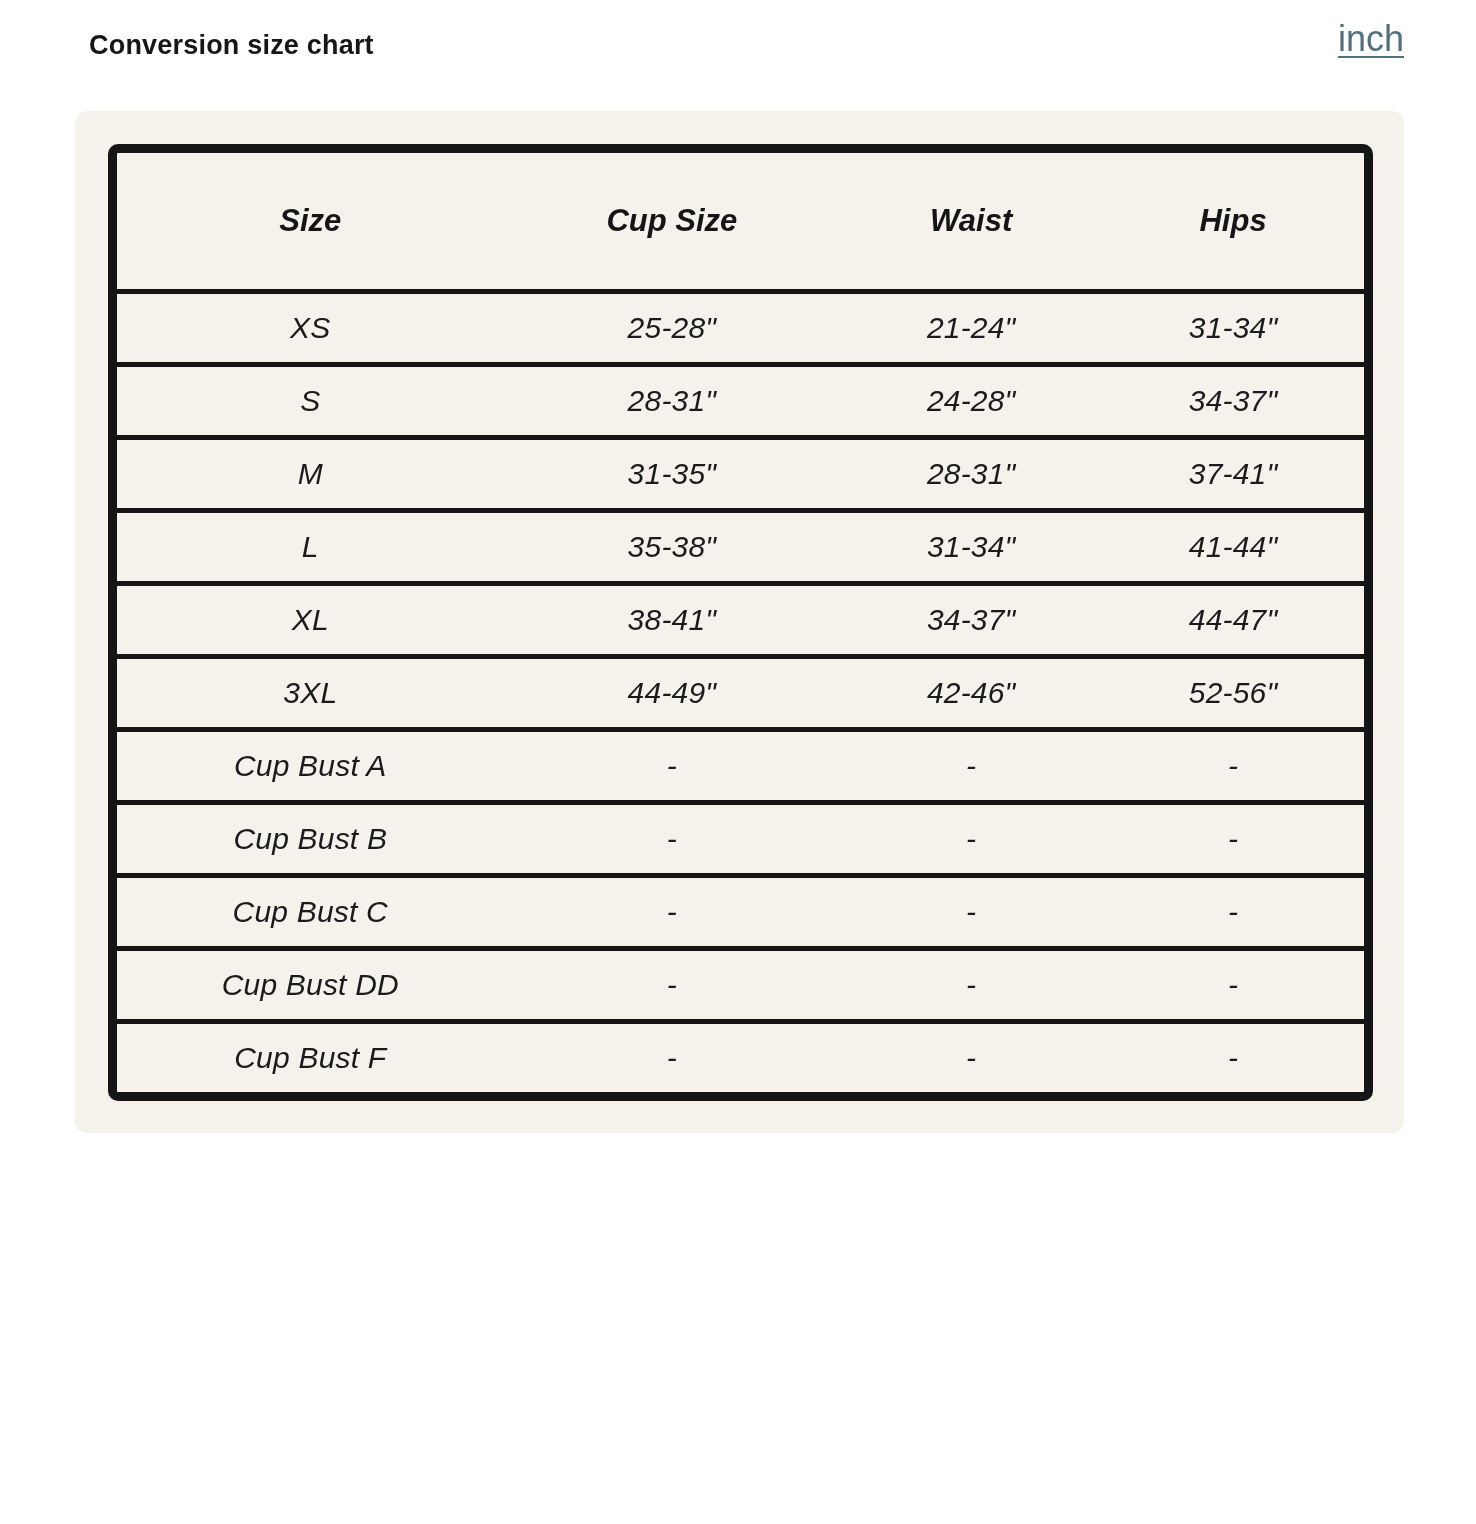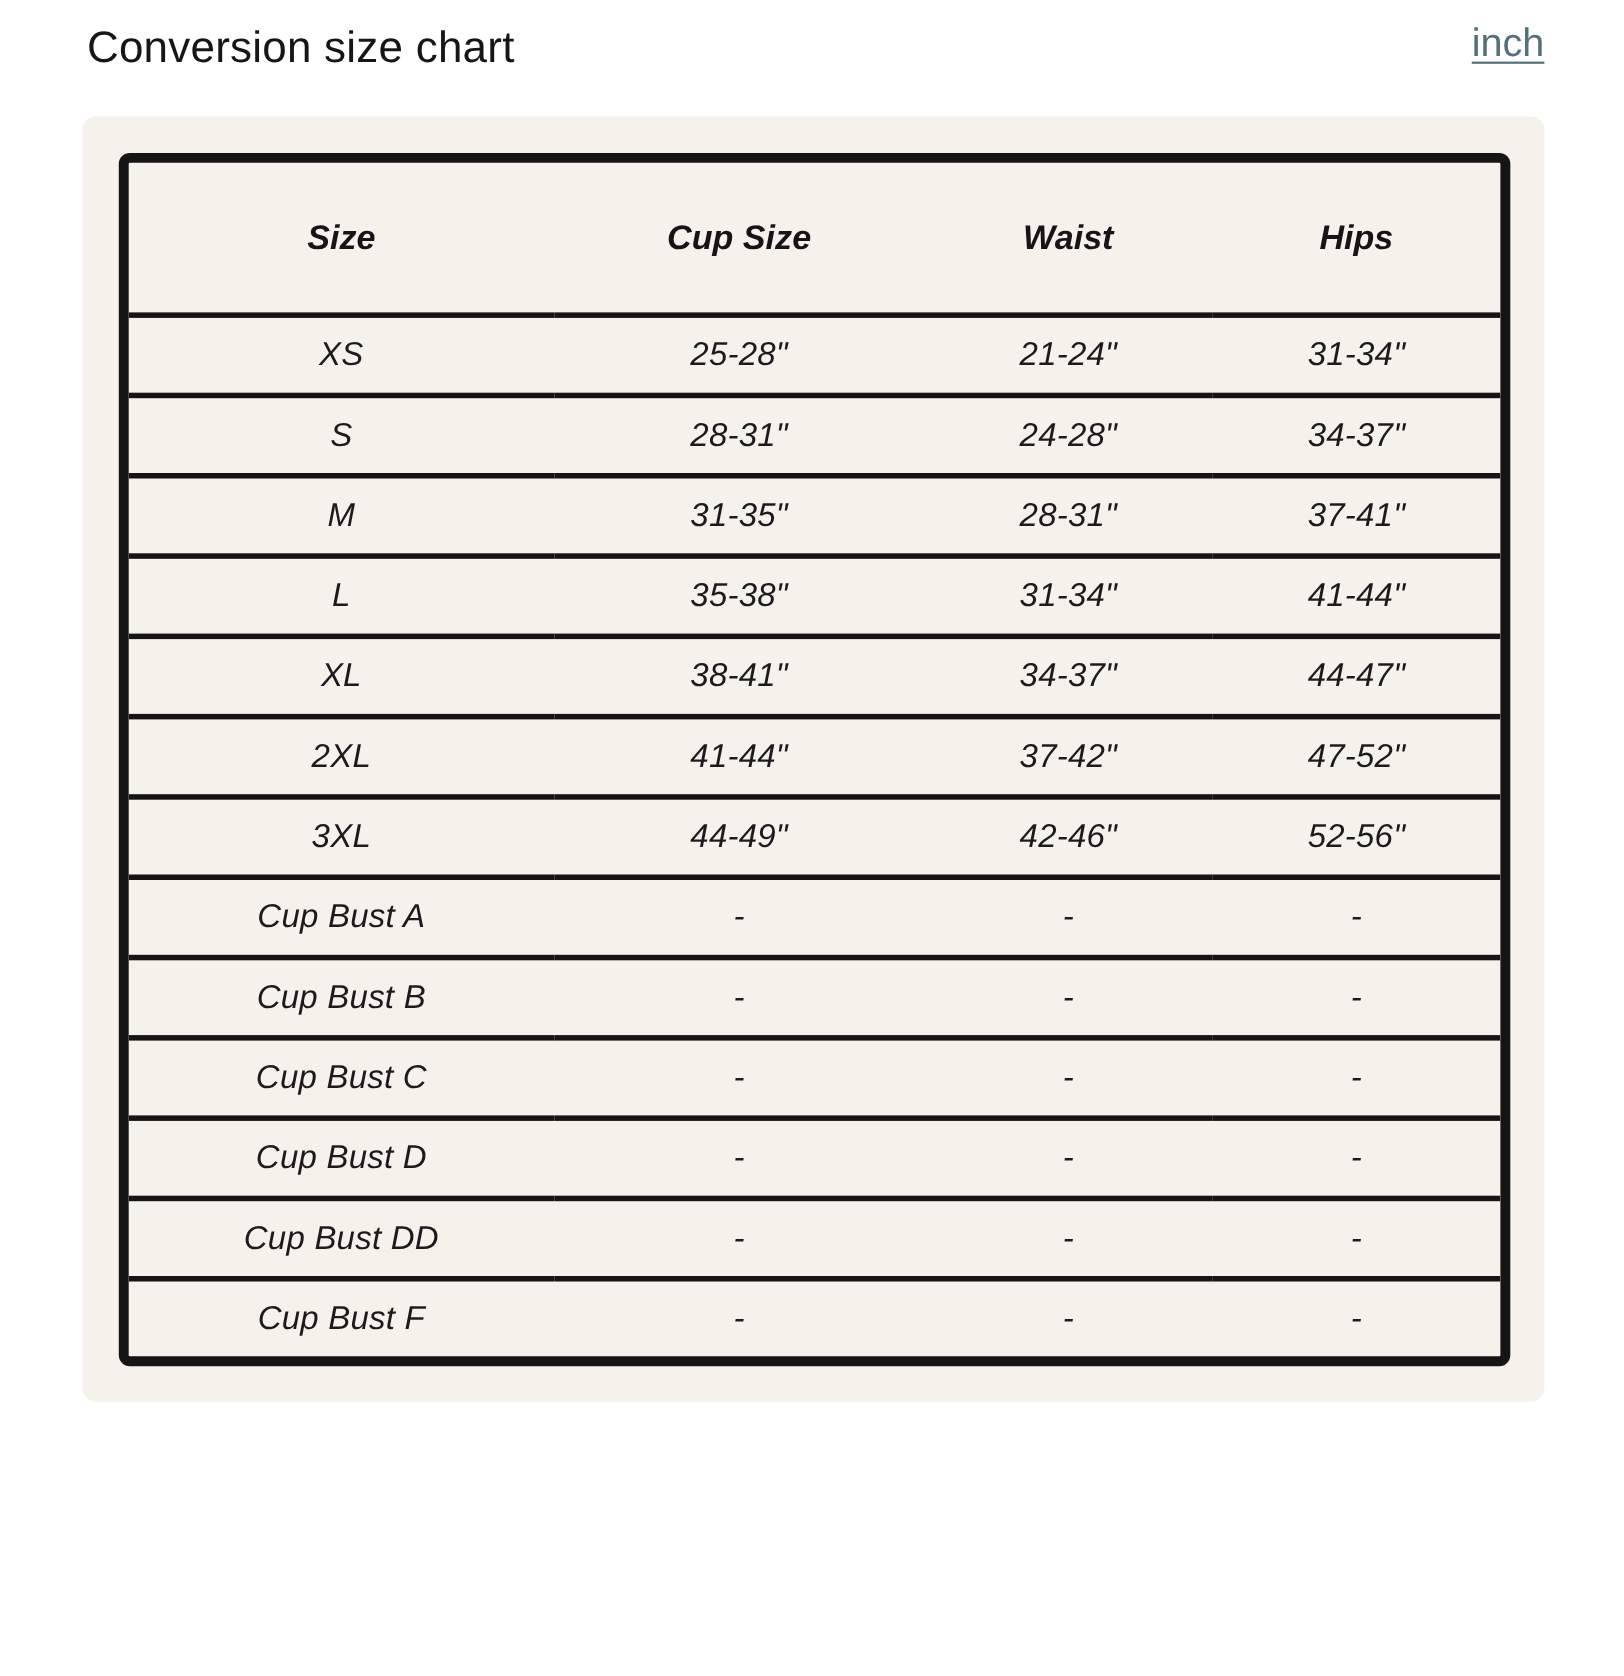--- a/index.html
+++ b/index.html
@@ -16,23 +16,23 @@
     box-sizing: border-box;
     overflow: hidden;
   }
   .header {
     display: flex;
     justify-content: space-between;
     align-items: flex-start;
     padding: 16px 72px 0 75px;
   }
   .title {
-    margin: 4px;
-    font-size: 40px;
-    font-weight: 400;
+    margin: 14px;
+    font-size: 27px;
+    font-weight: 700;
     letter-spacing: 0.2px;
     color: #161618;
     line-height: 1.15;
   }
   .unit-link {
     font-size: 36px;
     font-weight: 400;
     color: #54707a;
     text-decoration: underline;
     text-underline-offset: 5px;
@@ -136,26 +136,20 @@
               <td>31-34"</td>
               <td>41-44"</td>
             </tr>
             <tr>
               <td>XL</td>
               <td>38-41"</td>
               <td>34-37"</td>
               <td>44-47"</td>
             </tr>
             <tr>
-              <td>2XL</td>
-              <td>41-44"</td>
-              <td>37-42"</td>
-              <td>47-52"</td>
-            </tr>
-            <tr>
               <td>3XL</td>
               <td>44-49"</td>
               <td>42-46"</td>
               <td>52-56"</td>
             </tr>
             <tr>
               <td>Cup Bust A</td>
               <td>-</td>
               <td>-</td>
               <td>-</td>
@@ -166,26 +160,20 @@
               <td>-</td>
               <td>-</td>
             </tr>
             <tr>
               <td>Cup Bust C</td>
               <td>-</td>
               <td>-</td>
               <td>-</td>
             </tr>
             <tr>
-              <td>Cup Bust D</td>
-              <td>-</td>
-              <td>-</td>
-              <td>-</td>
-            </tr>
-            <tr>
               <td>Cup Bust DD</td>
               <td>-</td>
               <td>-</td>
               <td>-</td>
             </tr>
             <tr>
               <td>Cup Bust F</td>
               <td>-</td>
               <td>-</td>
               <td>-</td>

